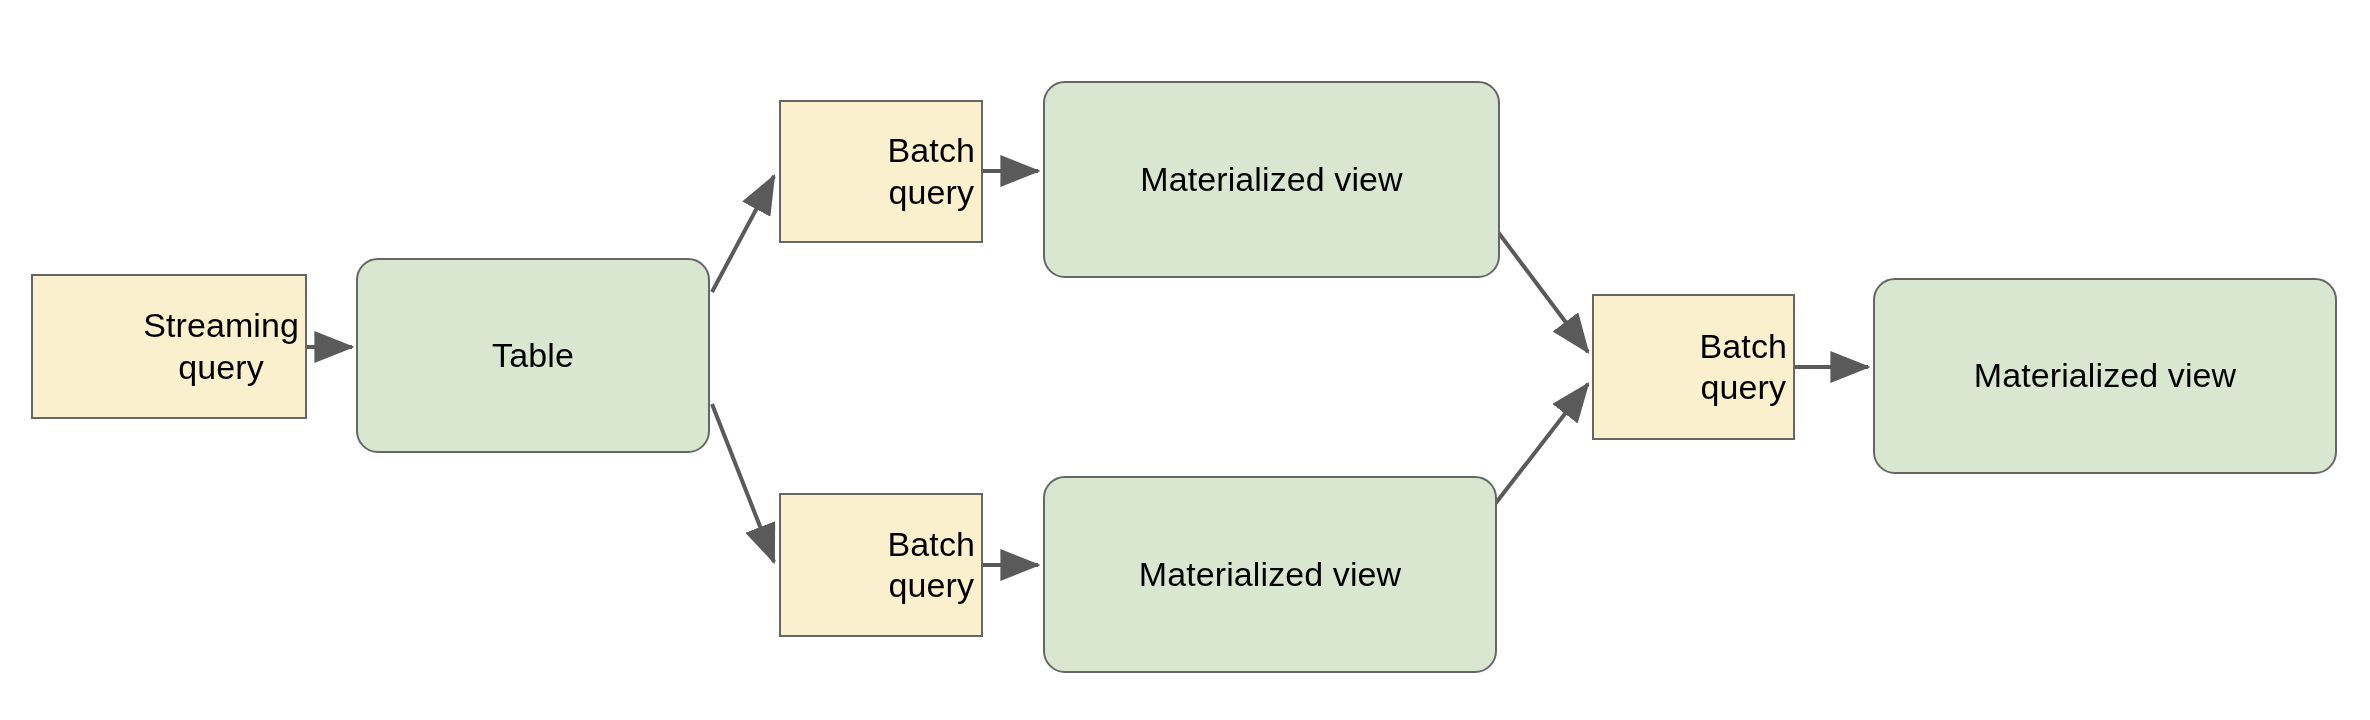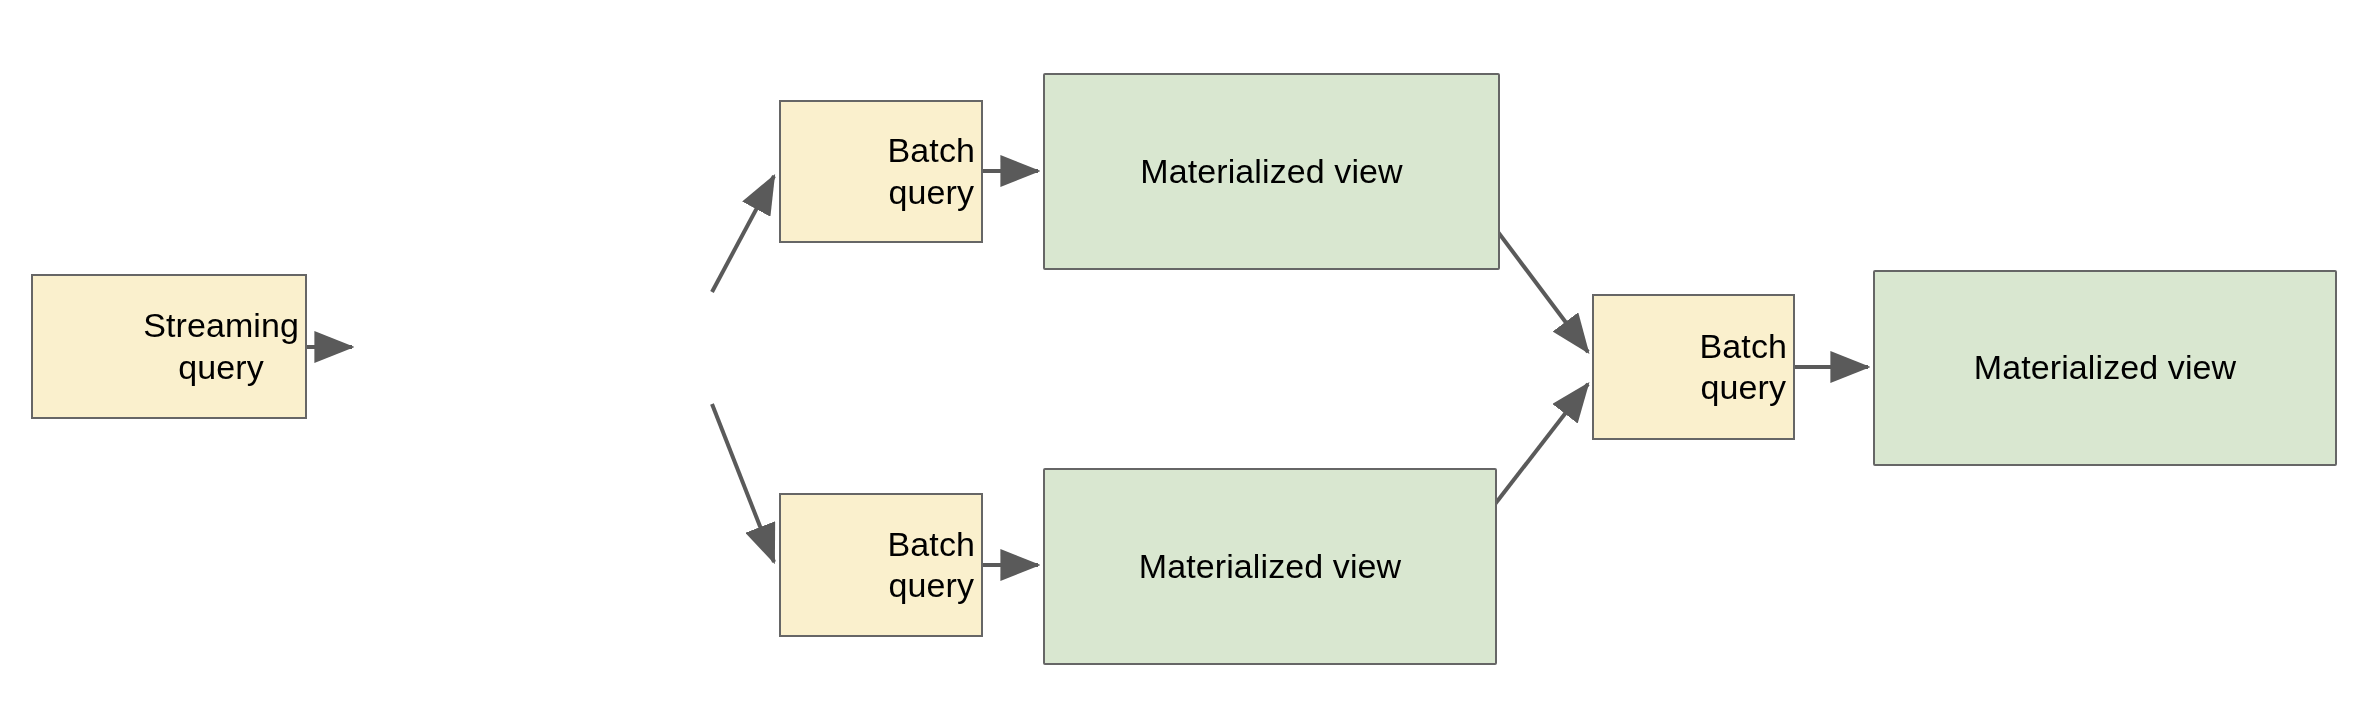--- a/index.html
+++ b/index.html
@@ -40,21 +40,22 @@
     white-space: pre-line;
     z-index: 2;
   }
   .node.process {
     background: #FAF0CD;
     border-radius: 0;
     justify-content: flex-end;
   }
   .node.store {
     background: #D9E7D0;
-    border-radius: 2px;
+    border-radius: 22px;
+    margin-top: 8px;
   }
   .node-label {
     display: block;
     padding: 0 6px;
   }
 </style>
 </head>
 <body>
 
 <div id="canvas">
@@ -97,20 +98,23 @@
     <g>
       <line x1="1795" y1="367" x2="1868" y2="367" stroke="#5A5A5A" stroke-width="4" marker-end="url(#arrowhead)"></line>
     </g>
   </svg>
 
   <div class="node process" style="left:31px; top:274px; width:276px; height:145px;">
     <span class="node-label">Streaming
 query</span>
   </div>
 
+  <div class="node store" style="left:356px; top:250px; width:354px; height:195px;">
+    <span class="node-label">Table</span>
+  </div>
 
   <div class="node process" style="left:779px; top:100px; width:204px; height:143px;">
     <span class="node-label">Batch
 query</span>
   </div>
 
   <div class="node store" style="left:1043px; top:73px; width:457px; height:197px;">
     <span class="node-label">Materialized view</span>
   </div>
 

